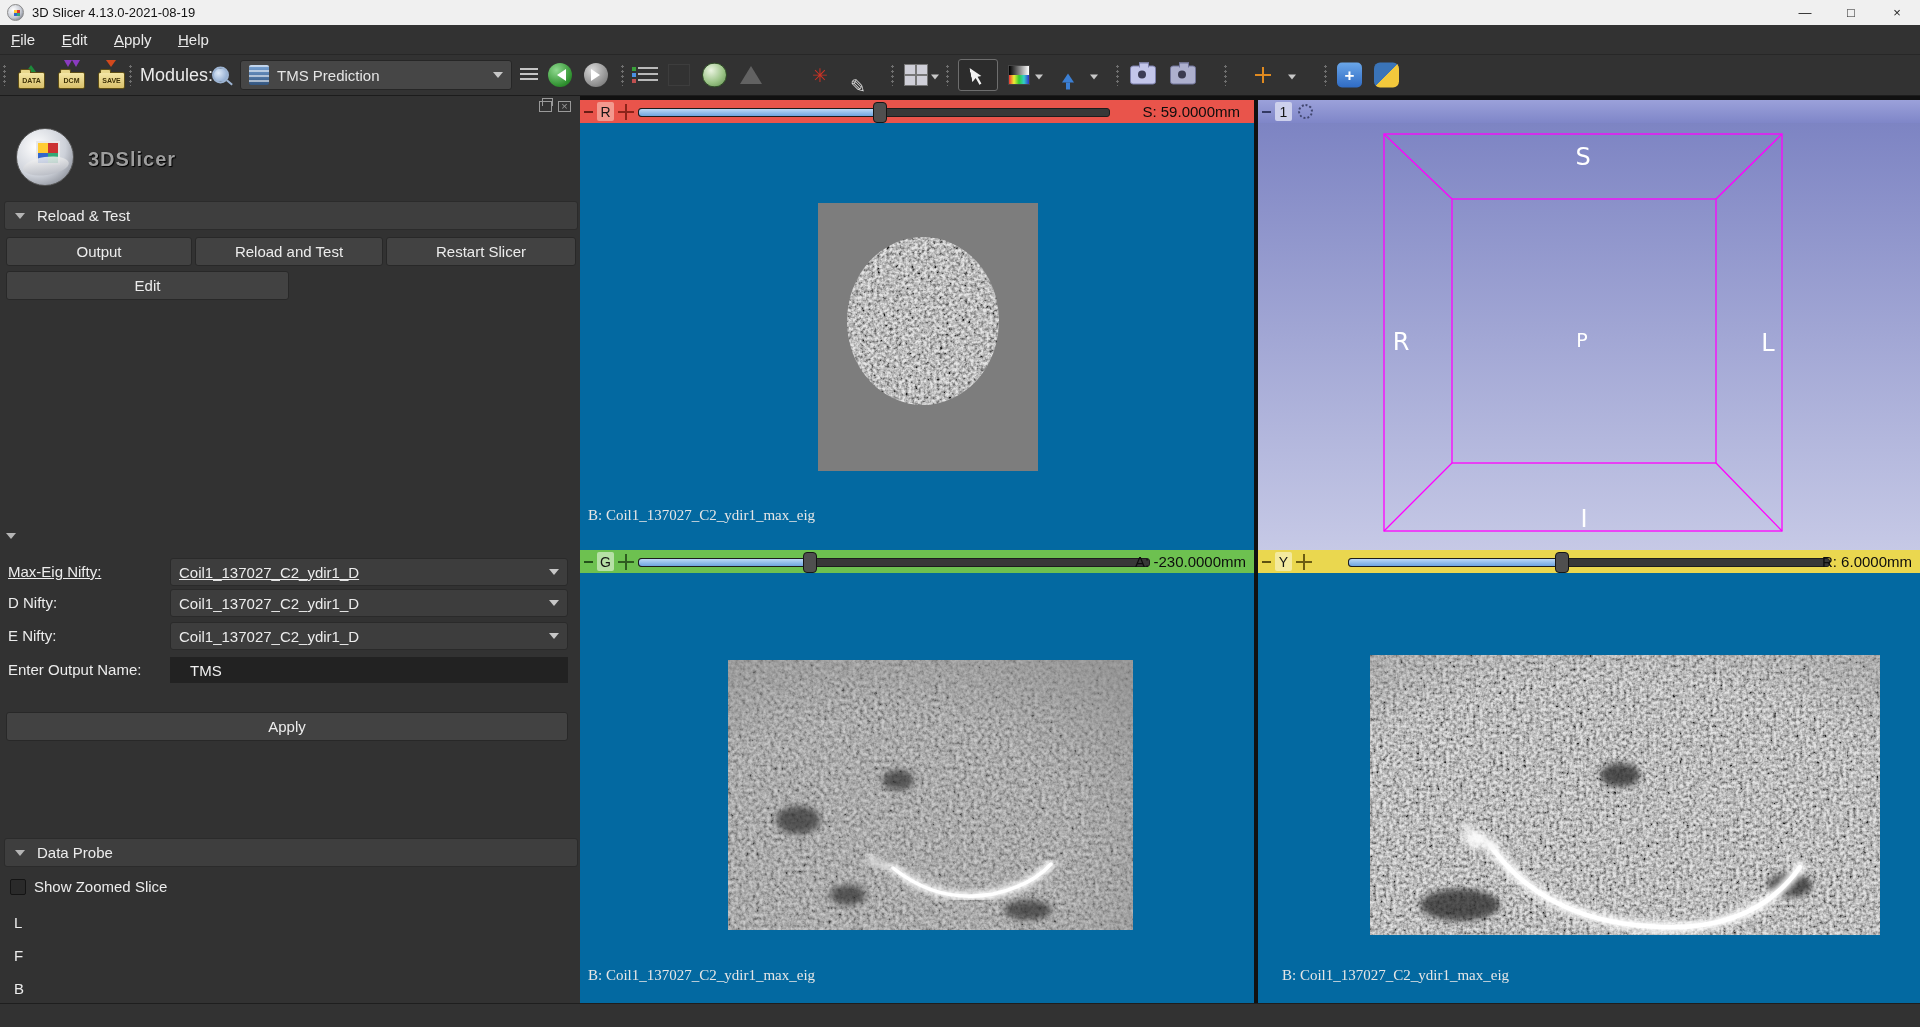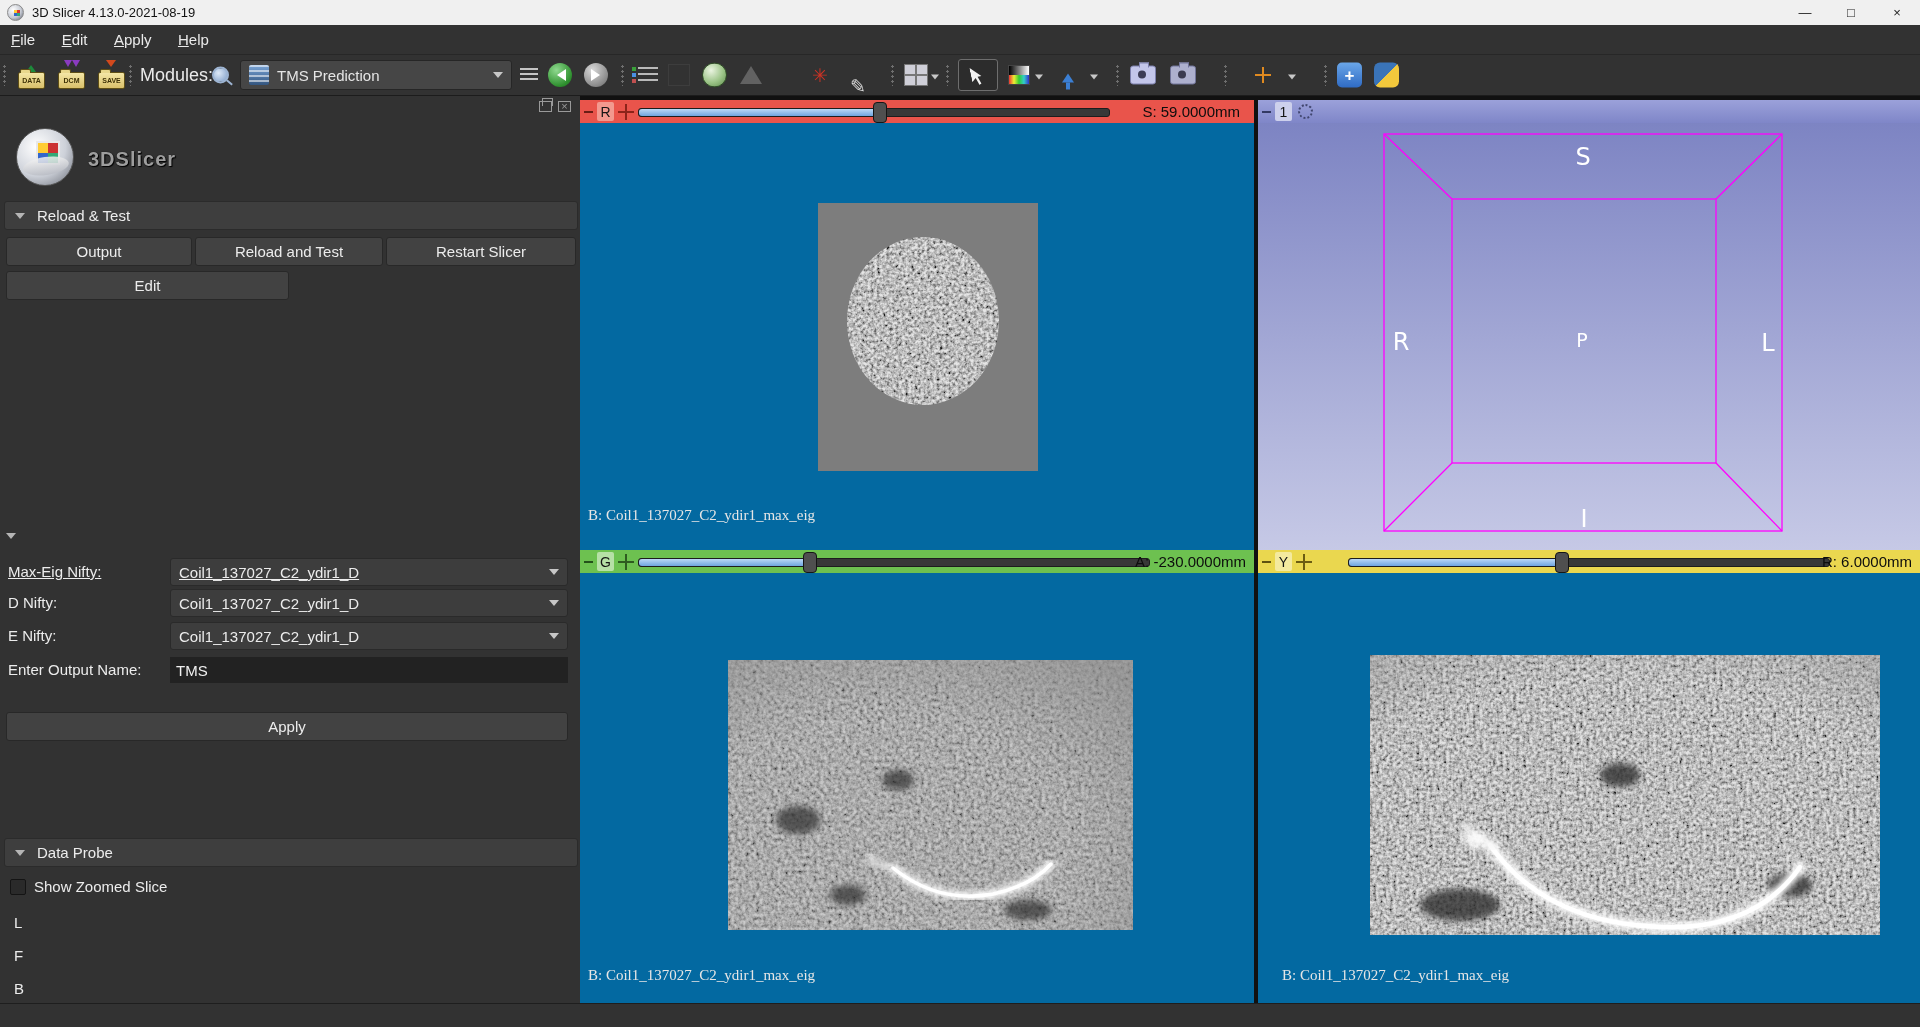--- a/index.html
+++ b/index.html
@@ -125,21 +125,21 @@
   #btn-edit{left:6px;top:175px;width:283px;}
   #btn-editui{left:292px;top:175px;width:284px;}
   #lone-arrow{left:6px;top:432px;}
   .frm-label{left:8px;font-size:15px;color:#ececec;height:28px;line-height:28px;}
   .combo{left:170px;width:398px;height:28px;background:#3d3d3d;border:1px solid #2a2a2a;border-radius:3px;
     box-sizing:border-box;display:flex;align-items:center;padding:0 8px;}
   .combo .val{flex:1;font-size:15px;white-space:nowrap;overflow:hidden;}
   #lbl-f0,#cmb-f0{top:462px;text-decoration:underline;} #lbl-f1,#cmb-f1{top:493px;} #lbl-f2,#cmb-f2{top:526px;}
   #lbl-out{top:560px;}
   #inp-out{left:170px;top:561px;width:398px;height:26px;background:#222;border:none;outline:none;
-    color:#f0f0f0;font-size:15px;padding:0 6px;box-sizing:border-box;font-family:inherit;}
+    color:#f0f0f0;font-size:15px;padding:0 20px;box-sizing:border-box;font-family:inherit;}
   #btn-apply{left:6px;top:616px;width:562px;}
   #chk-zoom{left:10px;top:783px;width:16px;height:16px;background:#2a2a2a;border:1px solid #141414;border-radius:2px;box-sizing:border-box;}
   #lbl-zoom{left:34px;top:782px;font-size:15px;}
   .probe-row{left:14px;font-size:15px;}
   #probe-l{top:818px;} #probe-f{top:851px;} #probe-b{top:884px;}
 
   
   #views{left:580px;top:96px;width:1340px;height:907px;background:#111;}
   .vbar{height:23px;display:flex;align-items:center;box-sizing:border-box;}
   .pin{width:9px;height:2px;margin:0 4px 0 4px;}

